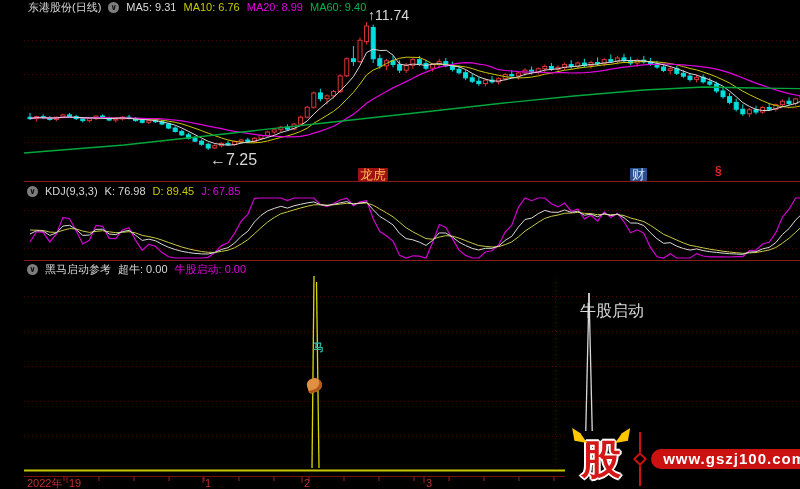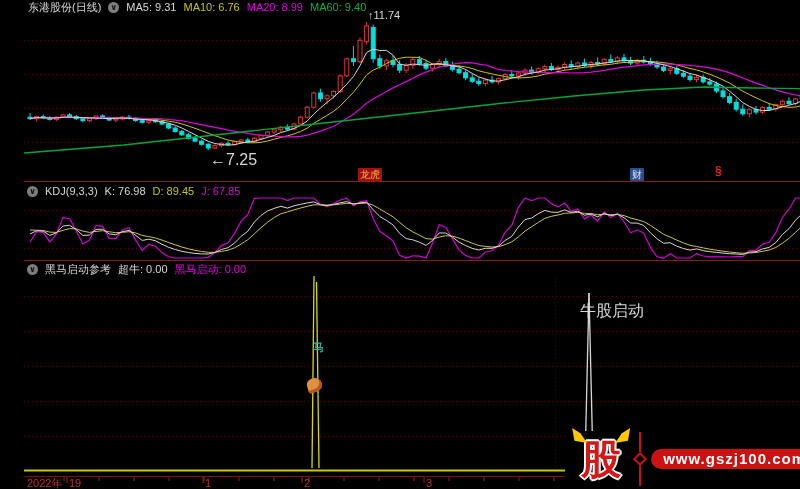--- a/index.html
+++ b/index.html
@@ -12,24 +12,24 @@
   #hdr2{left:3px;top:185px;}
   #hdr3{left:3px;top:263px;}
   .t-white{color:#d8d8d8}
   .t-yellow{color:#c8c800}
   .t-mag{color:#e000e0}
   .t-green{color:#00b44b}
   .circle-icon{display:inline-flex;align-items:center;justify-content:center;
        width:11px;height:11px;border-radius:50%;background:#7d7d7d;color:#111;
        font-size:8px;line-height:1;font-weight:bold;}
   #diamond-icon{position:absolute;right:6px;top:1px;color:#8a8a8a;font-size:13px;}
-  .annot{position:absolute;color:#d8d8d8;font-size:11px;line-height:12px;}
+  .annot{position:absolute;color:#d8d8d8;font-size:14px;line-height:12px;}
   #peak-label{left:344px;top:9px;}
   #low-label{left:186px;top:154px;font-size:16px;}
-  .badge{position:absolute;font-size:10px;line-height:11px;padding:1px 2px;border-radius:1px;font-family:Liberation Serif, serif;}
+  .badge{position:absolute;font-size:13px;line-height:11px;padding:1px 2px;border-radius:1px;font-family:Liberation Serif, serif;}
   #badge-longhu{left:334px;top:168px;background:#a01111;color:#ffb84d;}
   #badge-cai{left:606px;top:168px;background:#2a4f8f;color:#d9e6ff;}
   #glyph-bonus{position:absolute;left:691px;top:164px;color:#e02222;font-size:12px;font-weight:bold;}
   #horse-marker{position:absolute;left:289px;top:340px;color:#2fb3a0;font-size:11px;font-weight:bold;}
   #bull-label{position:absolute;left:556px;top:301px;color:#d8d8d8;font-size:16px;}
   #hand-icon{position:absolute;left:283px;top:378px;width:15px;height:14px;background:#e09040;
        border-radius:50% 60% 55% 20%;transform:rotate(-18deg);
        box-shadow:inset -2px -3px 0 #b05818;}
   .axis-month,#year-label{position:absolute;top:477px;color:#c03030;font-size:11px;line-height:12px;text-align:right;}
   #year-label{left:3px;}
@@ -385,21 +385,21 @@
     <span class="t-white">KDJ(9,3,3)</span>
     <span class="t-white">K: 76.98</span>
     <span class="t-yellow">D: 89.45</span>
     <span class="t-mag">J: 67.85</span>
   </div>
 
   <div class="hdr" id="hdr3">
     <span class="circle-icon">∨</span>
     <span class="t-white">黑马启动参考</span>
     <span class="t-white">超牛: 0.00</span>
-    <span class="t-mag">黑马启动: 0.00</span>
+    <span class="t-mag">牛股启动: 0.00</span>
   </div>
 
   <div id="horse-marker">马</div>
   <div id="hand-icon"></div>
   <div id="bull-label">牛股启动</div>
 
   <div id="year-label">2022年</div>
   <div id="axis-labels">
       <div class="axis-month" style="left: 45px;">19</div>
       <div class="axis-month" style="left: 181px;">1</div>

